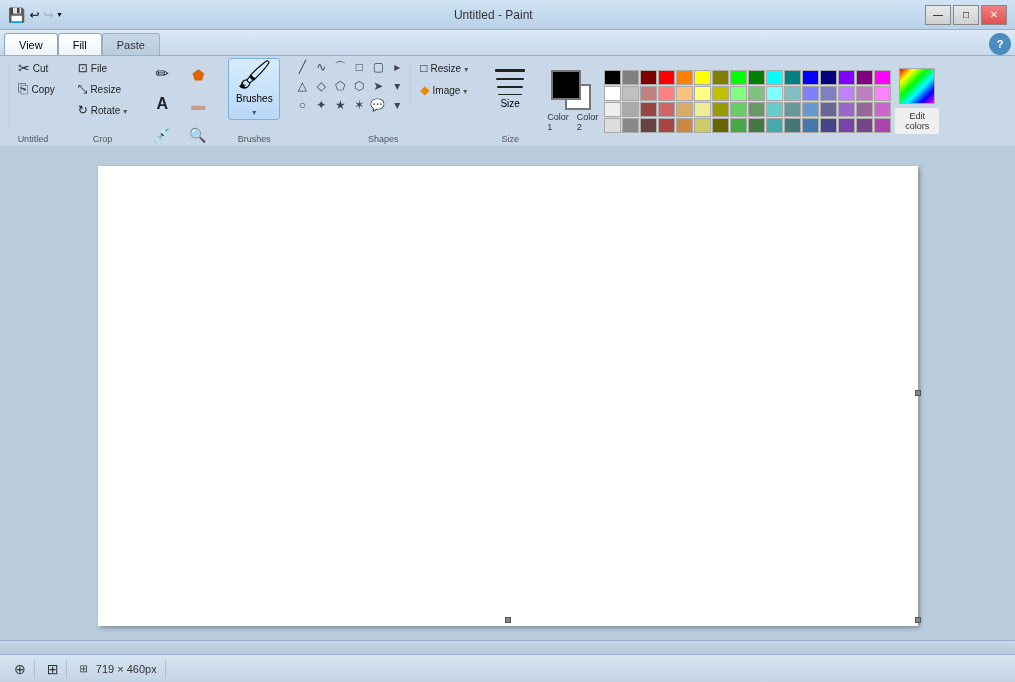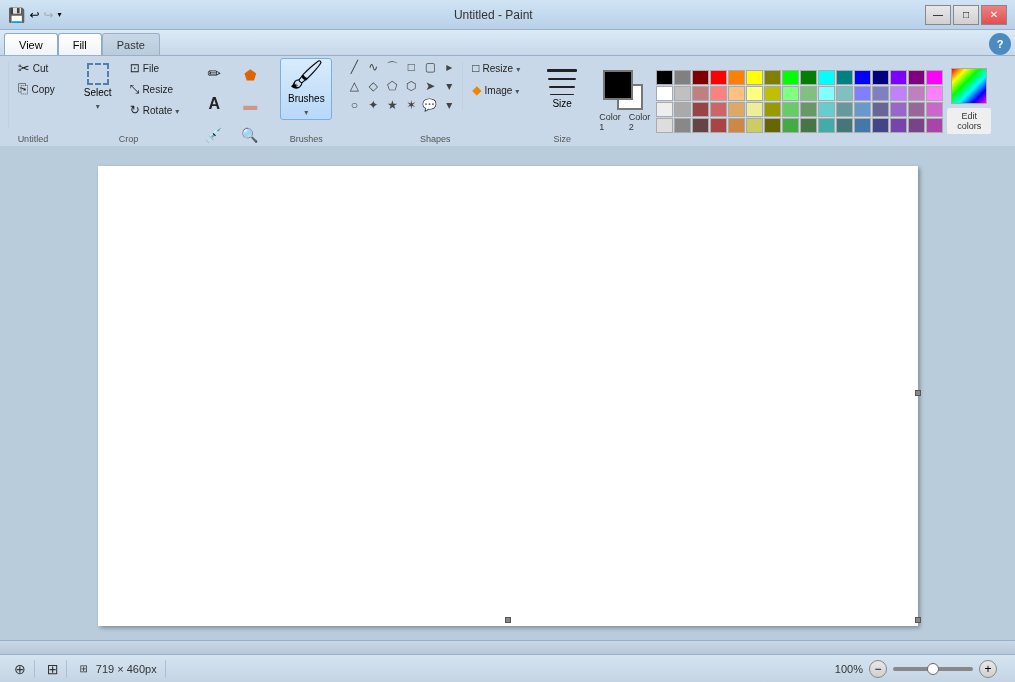--- a/index.html
+++ b/index.html
@@ -349,27 +349,20 @@
             <span style="font-size:13px;">⎘</span>
             <span>Copy</span>
           </button>
         </div>
       </div>
       <div class="ribbon-group-label">Untitled</div>
     </div>
 
     <div class="ribbon-group">
       <div class="ribbon-group-content">
-        <div style="display:flex; flex-direction:column; align-items:center;">
-          <button class="select-btn">
-            <span style="font-size:20px; color:#5080b0; border: 2px dashed #5080b0; width:22px; height:22px; display:flex; align-items:center; justify-content:center;"></span>
-            <span style="font-size:10px;">Select</span>
-            <span class="dropdown-arrow"></span>
-          </button>
-        </div>
         <div class="ribbon-col">
           <button class="ribbon-btn-small">
             <span style="font-size:12px;">⊡</span>
             <span>File</span>
           </button>
           <button class="ribbon-btn-small">
             <span style="font-size:12px;">⤡</span>
             <span>Resize</span>
           </button>
           <button class="ribbon-btn-small">
@@ -595,24 +588,16 @@
     </div>
     <div class="status-section">
       <span style="font-size:14px; cursor:pointer;">⊞</span>
     </div>
     <div class="status-section">
       <span style="font-size:10px;">⊞</span>
       <span> </span>
       <span>719 × 460px</span>
     </div>
     <div style="flex:1;"></div>
-    <div id="zoom-section">
-      <span>100%</span>
-      <button class="zoom-btn">−</button>
-      <div id="zoom-slider">
-        <div id="zoom-thumb"></div>
-      </div>
-      <button class="zoom-btn">+</button>
-    </div>
     <div style="width:8px;"></div>
   </div>
 
 </div>
 
 </body></html>

